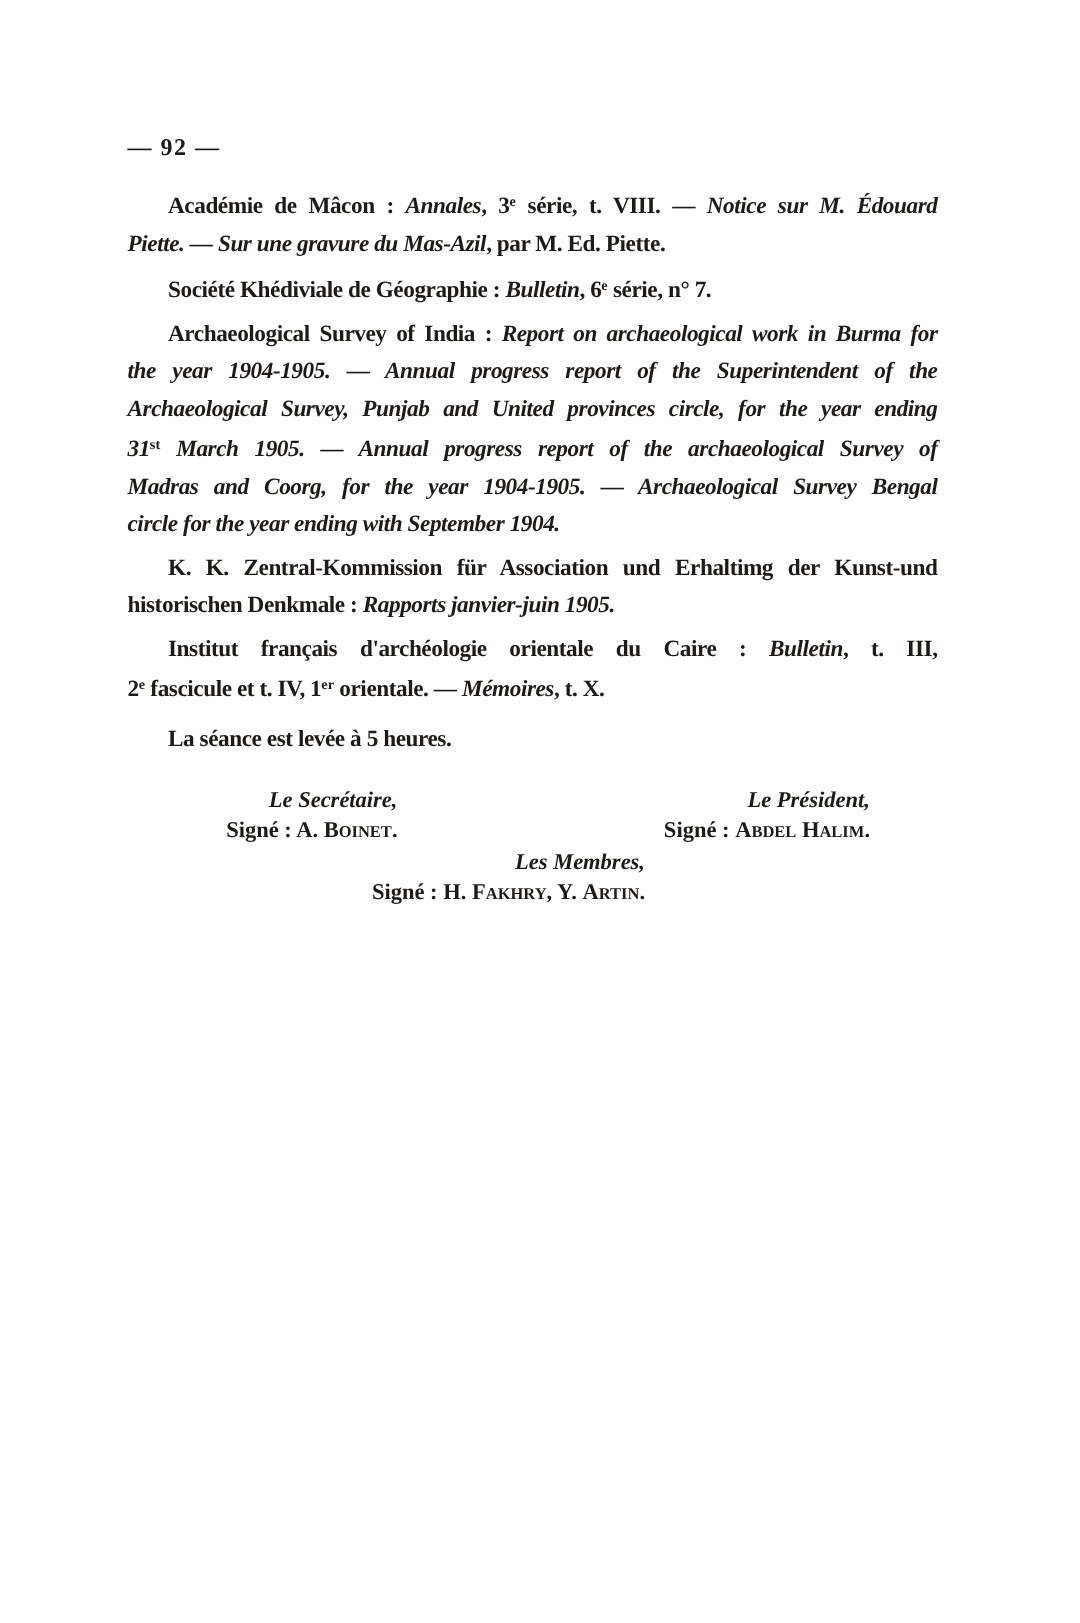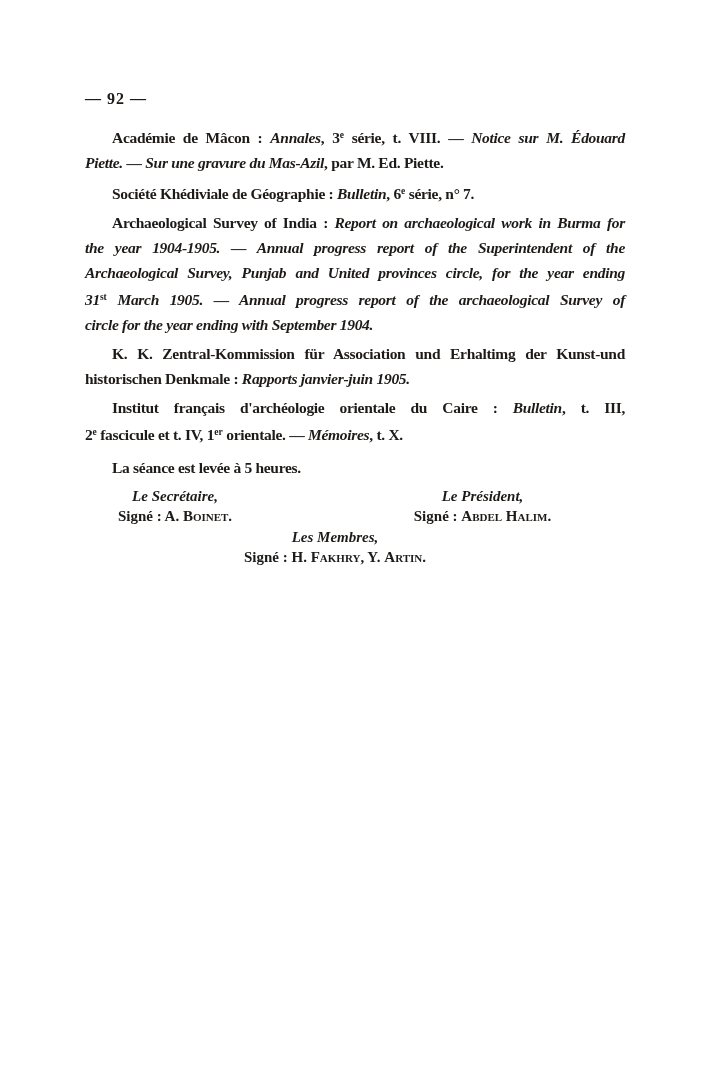--- a/index.html
+++ b/index.html
@@ -47,22 +47,23 @@
   }
   .para-seance { margin-top: 8px; }
   .sigs {
     position: relative;
     height: 92px;
     margin-top: 6px;
     font-size: 15px;
   }
   .sig-block {
     position: absolute;
-    text-align: center;
+    text-align: right;
     line-height: 20px;
+    margin-top: 13px;
   }
   .sig-sec  { left: 0;    top: 0;    width: 180px; }
   .sig-pres { left: 300px; top: 0;   width: 195px; }
   .sig-mem  { left: 155px; top: 41px; width: 190px; }
   .sig-title { font-style: italic; }
   .name { font-variant: small-caps; }
 </style>
 </head>
 <body>
 
@@ -78,20 +79,21 @@
 
     <div class="para">
       <div class="line ind"><span>Société Khédiviale de Géographie : </span><span class="i">Bulletin</span><span>, 6</span><span class="sup">e</span><span> série, n° 7.</span></div>
     </div>
 
     <div class="para">
       <div class="line jl ind"><span>Archaeological Survey of India : </span><span class="i">Report on archaeological work in Burma for</span></div>
       <div class="line jl"><span class="i">the year 1904-1905. — Annual progress report of the Superintendent of the</span></div>
       <div class="line jl"><span class="i">Archaeological Survey, Punjab and United provinces circle, for the year ending</span></div>
       <div class="line jl"><span class="i">31</span><span class="isup">st</span><span class="i"> March 1905. — Annual progress report of the archaeological Survey of</span></div>
+      <div class="line jl"><span class="i">Madras and Coorg, for the year 1904-1905. — Archaeological Survey Bengal</span></div>
       <div class="line"><span class="i">circle for the year ending with September 1904.</span></div>
     </div>
 
 
     <div class="para">
       <div class="line jl ind"><span>K. K. Zentral-Kommission für Association und Erhaltimg der Kunst-und</span></div>
       <div class="line"><span>historischen Denkmale : </span><span class="i">Rapports janvier-juin 1905.</span></div>
     </div>
 
     <div class="para">

